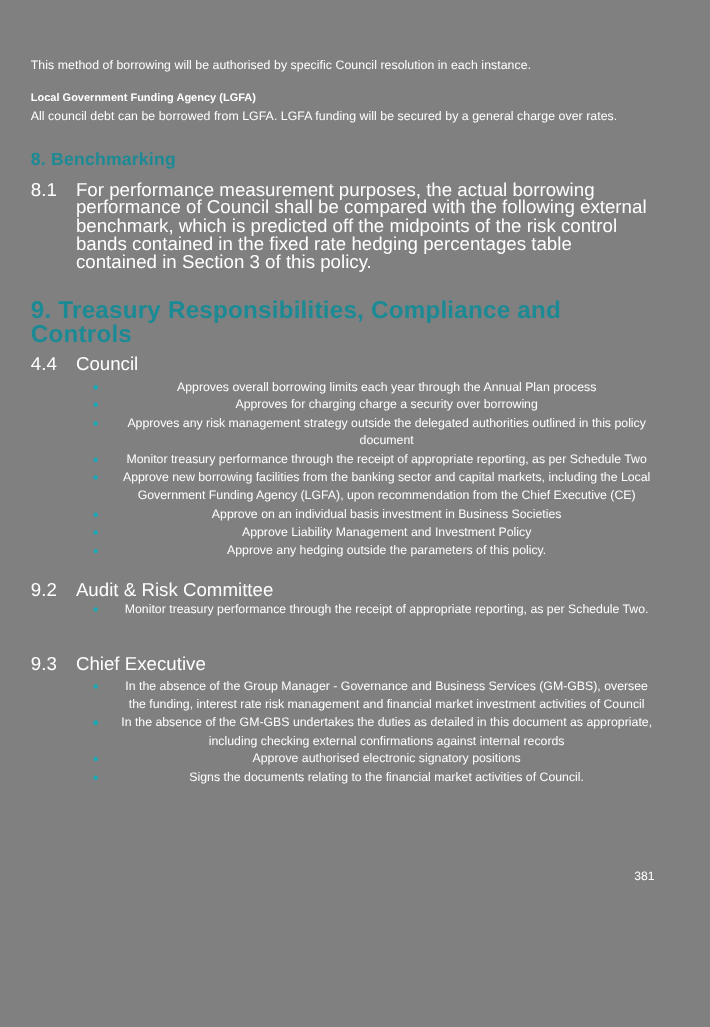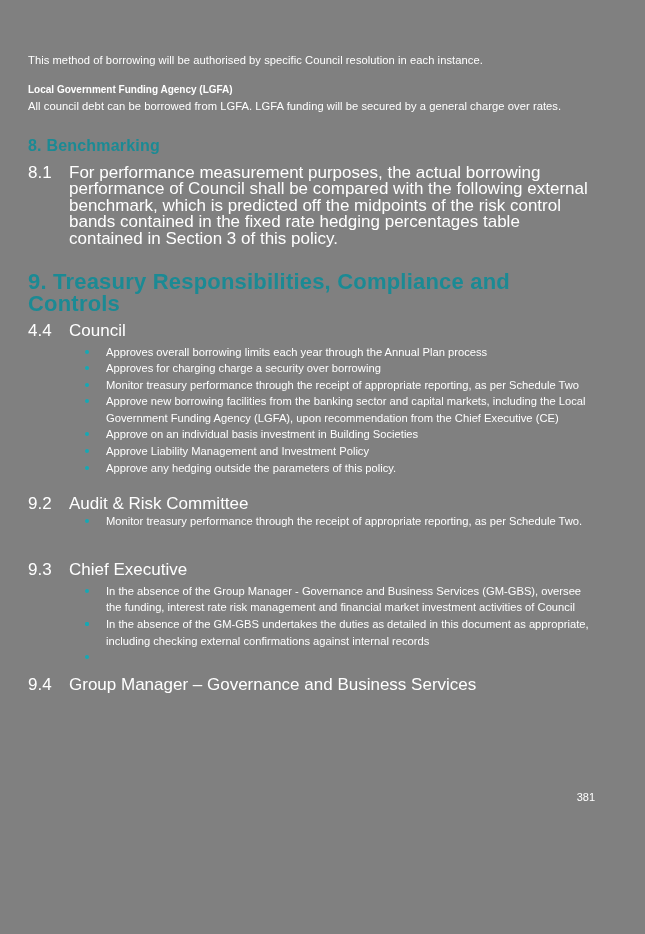--- a/index.html
+++ b/index.html
@@ -77,20 +77,21 @@
   .clause-body {
     flex: 1 1 auto;
     color: #ffffff;
   }
 
   
   .bullets {
     list-style: none;
     margin: 0;
     padding: 0 0 0 55px;
+    text-align: center;
   }
   .bullets li {
     position: relative;
     font-size: 11.2px;
     line-height: 16.6px;
     padding-left: 23px;
     margin: 0;
     color: #ffffff;
   }
   .bullets li .dot {
@@ -146,23 +147,24 @@
   <div class="spacer-sm"></div>
 
   <div class="clause">
     <span class="clause-num">4.4</span>
     <span class="clause-body">Council</span>
   </div>
   <div class="spacer-xs"></div>
   <ul class="bullets">
     <li><span class="dot"></span><span>Approves overall borrowing limits each year through the Annual Plan process</span></li>
     <li><span class="dot"></span><span>Approves for charging charge a security over borrowing</span></li>
+    <li><span class="dot"></span><span>Approves any risk management strategy outside the delegated authorities outlined in this policy document</span></li>
     <li><span class="dot"></span><span>Monitor treasury performance through the receipt of appropriate reporting, as per Schedule Two</span></li>
     <li><span class="dot"></span><span>Approve new borrowing facilities from the banking sector and capital markets, including the Local Government Funding Agency (LGFA), upon recommendation from the Chief Executive (CE)</span></li>
-    <li><span class="dot"></span><span>Approve on an individual basis investment in Building Societies</span></li>
+    <li><span class="dot"></span><span>Approve on an individual basis investment in Business Societies</span></li>
     <li><span class="dot"></span><span>Approve Liability Management and Investment Policy</span></li>
     <li><span class="dot"></span><span>Approve any hedging outside the parameters of this policy.</span></li>
   </ul>
 
   <div class="spacer-lg"></div>
 
   <div class="clause">
     <span class="clause-num">9.2</span>
     <span class="clause-body">Audit &amp; Risk Committee</span>
   </div>
@@ -175,26 +177,23 @@
 
   <div class="clause">
     <span class="clause-num">9.3</span>
     <span class="clause-body">Chief Executive</span>
   </div>
   <div class="spacer-xs"></div>
   <ul class="bullets">
     <li><span class="dot"></span><span>In the absence of the Group Manager - Governance and Business Services (GM-GBS), oversee the funding, interest rate risk management and financial market investment activities of Council</span></li>
     <li><span class="dot"></span></li>
     <li><span class="dot"></span><span>In the absence of the GM-GBS undertakes the duties as detailed in this document as appropriate, including checking external confirmations against internal records</span></li>
-    <li><span class="dot"></span></li>
+    <li><span class="dot"></span><span>Approve authorised electronic signatory positions</span></li>
+    <li><span class="dot"></span><span>Signs the documents relating to the financial market activities of Council.</span></li>
   </ul>
 
   <div class="spacer-lg"></div>
   <div class="spacer-sm"></div>
 
-  <div class="clause">
-    <span class="clause-num">9.4</span>
-    <span class="clause-body">Group Manager – Governance and Business Services</span>
-  </div>
 
   <div class="page-number">381</div>
 
 </div>
 
 </body></html>

